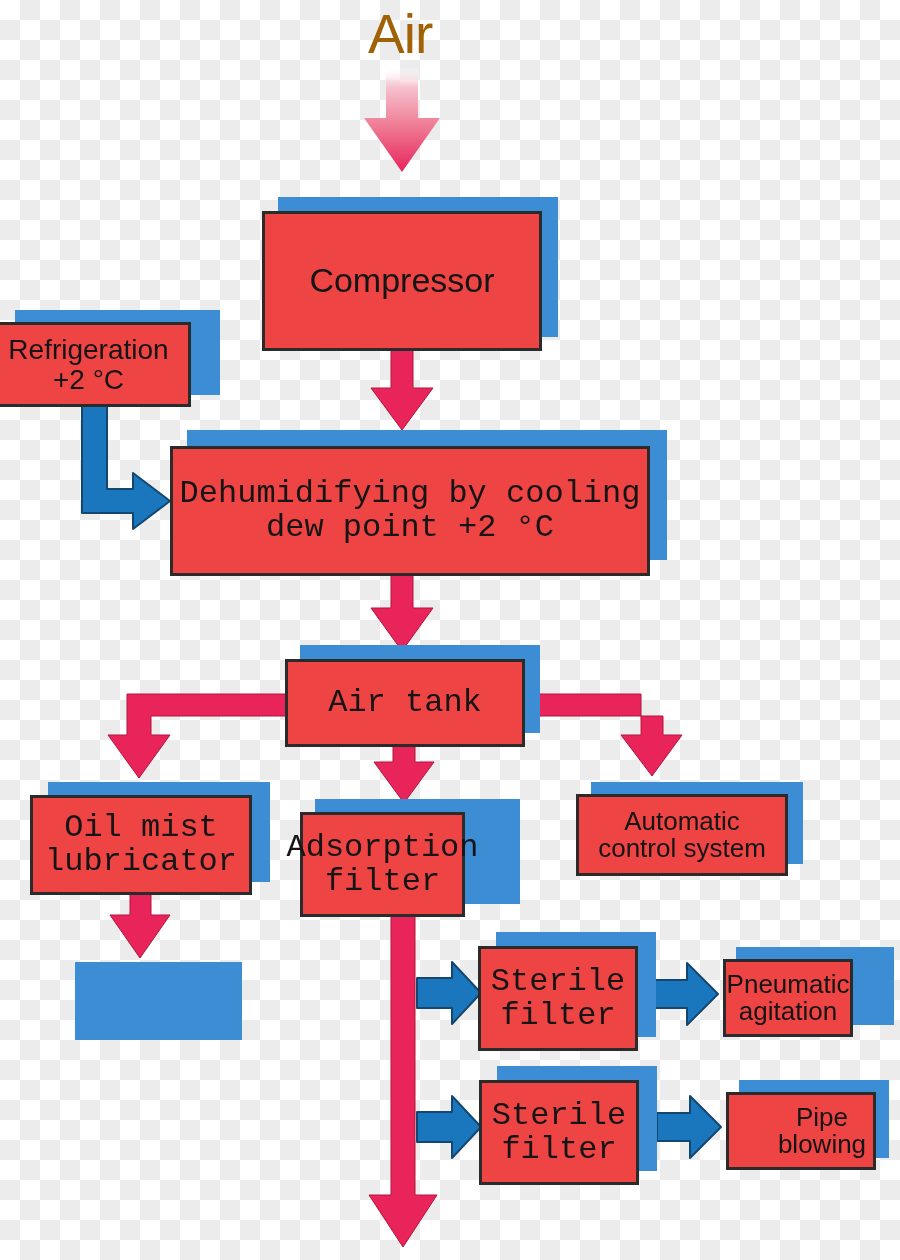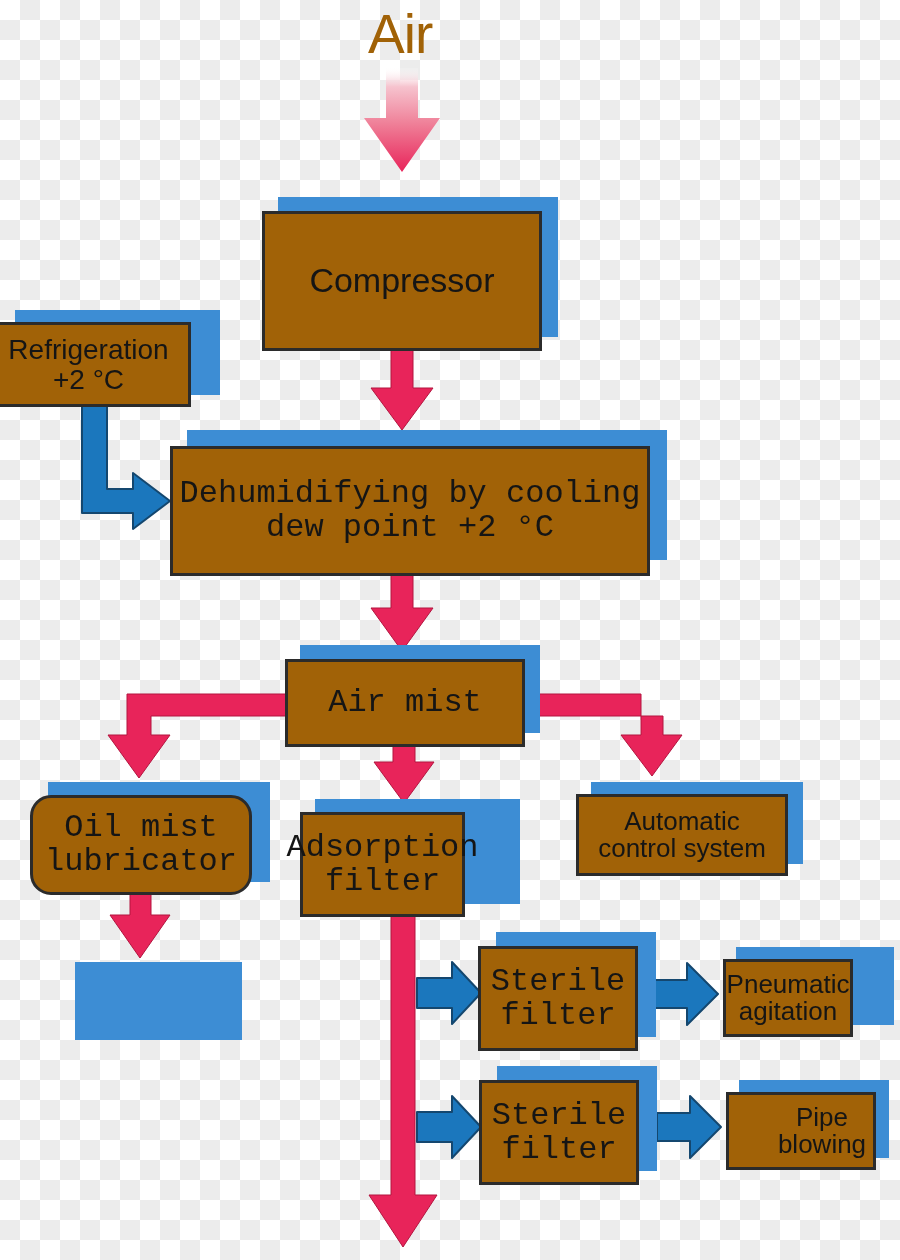--- a/index.html
+++ b/index.html
@@ -32,21 +32,21 @@
     left: 0; top: 0;
     width: 900px;
     height: 1260px;
     pointer-events: none;
   }
 
   
   .node {
     position: absolute;
     box-sizing: border-box;
-    background: #a16207;
+    background: #ef4444;
     border: 3px solid #2b2b2b;
     display: flex;
     align-items: center;
     justify-content: center;
     text-align: center;
     color: #151515;
     line-height: 1.05;
     z-index: 5;
     white-space: pre-line;
     padding: 2px 6px;
@@ -146,24 +146,24 @@
 
   <div class="shadow" style="left:15px; top:310px; width:205px; height:85px;"></div>
   <div class="node fs-28" style="left:-14px; top:322px; width:205px; height:85px;">Refrigeration
 +2 °C</div>
 
   <div class="shadow" style="left:187px; top:430px; width:480px; height:130px;"></div>
   <div class="node fs-32" style="left:170px; top:446px; width:480px; height:130px;">Dehumidifying by cooling
 dew point +2 °C</div>
 
   <div class="shadow" style="left:300px; top:645px; width:240px; height:88px;"></div>
-  <div class="node fs-32" style="left:285px; top:659px; width:240px; height:88px;">Air mist</div>
+  <div class="node fs-32" style="left:285px; top:659px; width:240px; height:88px;">Air tank</div>
 
   <div class="shadow" style="left:48px; top:782px; width:222px; height:100px;"></div>
-  <div class="node fs-32" style="left:30px; top:795px; width:222px; height:100px;border-radius:21px;">Oil mist
+  <div class="node fs-32" style="left:30px; top:795px; width:222px; height:100px;">Oil mist
 lubricator</div>
 
   <div class="shadow" style="left:315px; top:799px; width:205px; height:105px;"></div>
   <div class="node fs-32" style="left:300px; top:812px; width:165px; height:105px;">Adsorption
 filter</div>
 
   <div class="shadow" style="left:591px; top:782px; width:212px; height:82px;"></div>
   <div class="node fs-26" style="left:576px; top:794px; width:212px; height:82px;">Automatic
 control system</div>
 

